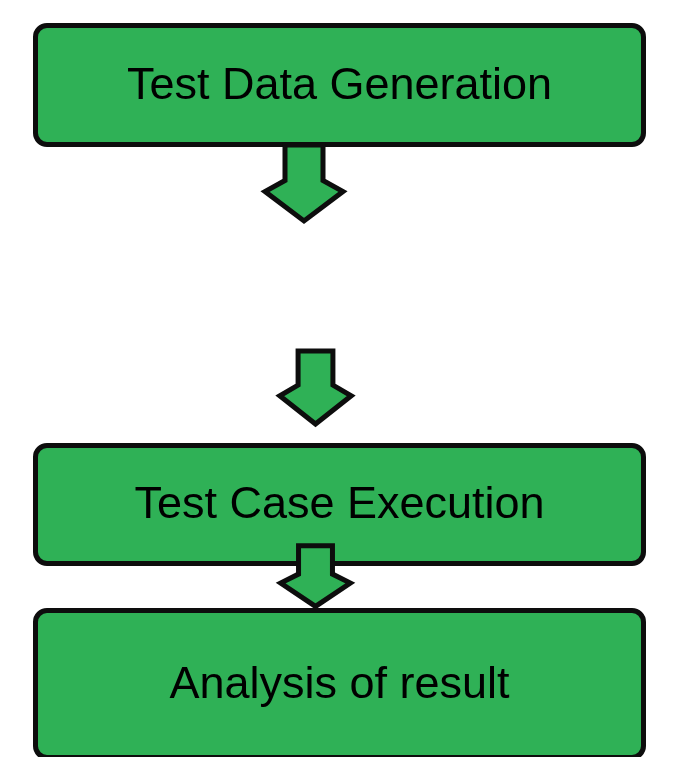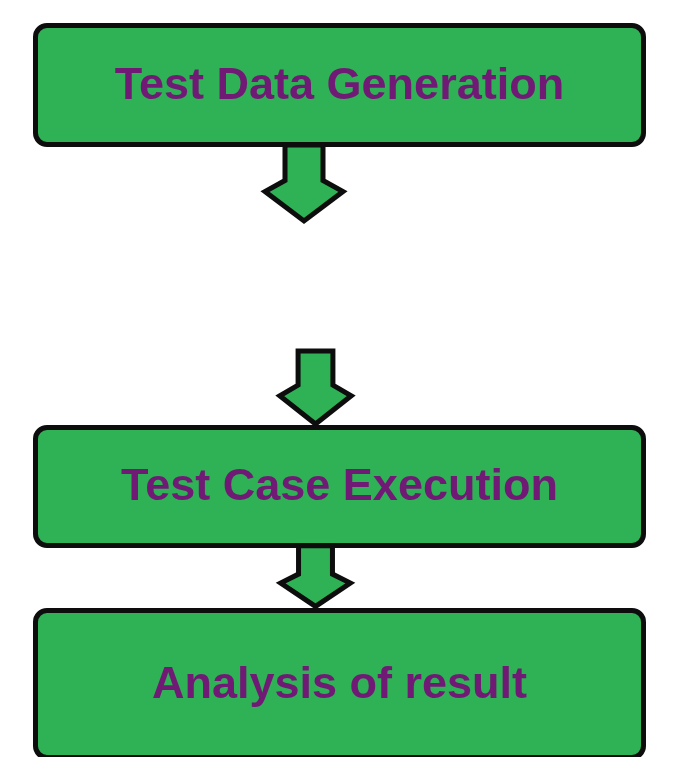--- a/index.html
+++ b/index.html
@@ -22,29 +22,28 @@
     box-sizing: border-box;
     background: #2fb156;
     border: 5px solid #0d0d0d;
     border-radius: 14px;
     display: flex;
     align-items: center;
     justify-content: center;
   }
   .step-1 { top: 23px;  height: 124px; }
   .step-2 { top: 224px; height: 130px; }
-  .step-3 { top: 425px; height: 123px; }
+  .step-3 { top: 443px; height: 123px; }
   .step-4 { top: 608px; height: 152px; }
   .step-label {
-    color: #701a75;
+    color: #000000;
     font-size: 45px;
     line-height: 1;
     white-space: nowrap;
     padding-bottom: 4px;
-    font-weight: bold;
   }
   .arrow {
     position: absolute;
     overflow: visible;
     display: block;
   }
   .arrow-1 { left: 262px; top: 144px; width: 84px; height: 79px; }
   .arrow-2 { left: 277px; top: 350px; width: 77px; height: 76px; }
   .arrow-3 { left: 278px; top: 545px; width: 75px; height: 63px; }
   .arrow polygon {

